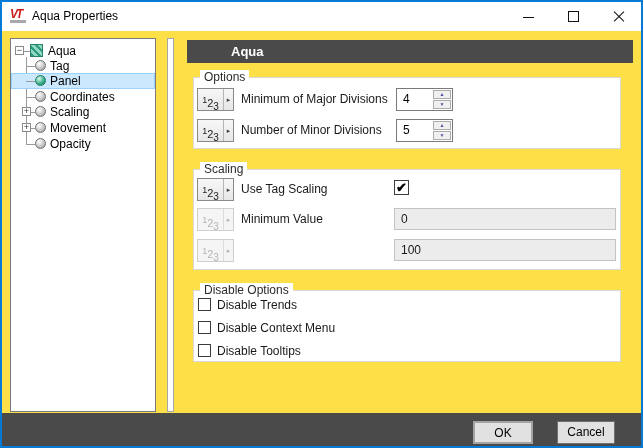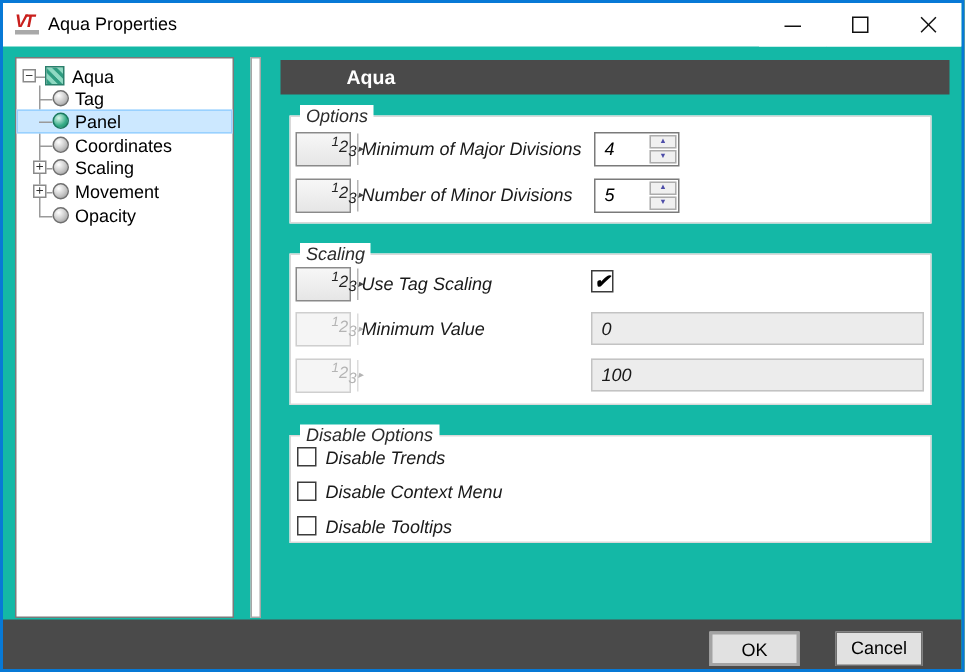--- a/index.html
+++ b/index.html
@@ -1,21 +1,21 @@
 <!DOCTYPE html>
 <html><head>
 <meta charset="utf-8">
 <style>
   * { box-sizing: border-box; margin: 0; padding: 0; }
   html,body { background:#9a9a9a; }
   body { font-family:"Liberation Sans", sans-serif; font-size:12px; color:#1a1a1a; }
 
   .window {
     position:relative; width:643px; height:448px;
-    background:#14b8a6; border:2px solid #0779d6; overflow:hidden;
+    background:#fde047; border:2px solid #0779d6; overflow:hidden;
   }
 
   
   .titlebar { position:absolute; left:0; top:0; width:639px; height:29px; background:#fff; }
   .applogo { position:absolute; left:8px; top:5px; width:18px; height:18px; }
   .applogo .vt { position:absolute; left:0; top:0; font-weight:bold; font-style:italic; font-size:12px; letter-spacing:-2px; color:#c9201d; }
   .applogo .bar { position:absolute; left:0; top:13px; width:16px; height:3px; background:#a9a9a9; }
   .wtitle { position:absolute; left:30px; top:0; line-height:29px; font-size:12px; color:#000;text-align:right; }
   .winbtn { position:absolute; top:0; width:45px; height:29px; background:#fff; }
   .winbtn.min { left:504px; } .winbtn.max { left:549px; } .winbtn.close { left:594px; }
@@ -43,32 +43,32 @@
   .tlabel { position:absolute; left:39px; line-height:16px; font-size:12px; color:#000; white-space:nowrap; }
   .trow.root .tlabel { left:37px; }
 
   
   .splitter { position:absolute; left:165px; top:36px; width:7px; height:374px; background:#fff; border:1px solid #a6a6a6; }
 
   
   .hdrbar { position:absolute; left:185px; top:38px; width:446px; height:23px; background:#4a4a4a; }
   .hdrbar span { display:block; padding-left:44px; line-height:23px; color:#fff; font-weight:bold; font-size:13px; }
 
-  .group { position:absolute; border:1px solid #d9d9d9; background:#fff; width:428px; left:191px;font-style:italic; }
+  .group { position:absolute; border:1px solid #d9d9d9; background:#fff; width:428px; left:191px; }
   .gtitle { position:absolute; top:-8px; left:6px; background:#fff; padding:0 4px; font-size:12px; color:#2b2b2b; }
   .g-options { top:75px; height:72px; }
   .g-scaling { top:167px; height:101px; }
   .g-disable { top:288px; height:72px; }
 
   .flabel { position:absolute; line-height:23px; font-size:12px; color:#1a1a1a; white-space:nowrap; }
 
   
   .exprbtn { position:absolute; width:37px; height:23px; border:1px solid #8a8a8a;
              background:linear-gradient(#f7f7f7,#e6e6e6); display:flex; }
-  .exprbtn .digits { width:25px; text-align:left; color:#222; line-height:16px;margin-left:23px; }
+  .exprbtn .digits { width:25px; text-align:center; color:#222; line-height:29px; }
   .exprbtn .digits .d1 { font-size:9px;  position:relative; top:-4px; }
   .exprbtn .digits .d2 { font-size:11px; position:relative; top:0px; }
   .exprbtn .digits .d3 { font-size:10px; position:relative; top:3px; }
   .exprbtn .arrow { width:10px; border-left:1px solid #b5b5b5; font-size:7px; line-height:21px; text-align:center; color:#444; }
   .exprbtn.disabled { border-color:#cfcfcf; background:#f5f5f5; }
   .exprbtn.disabled .digits, .exprbtn.disabled .arrow { color:#b4b4b4; }
   .exprbtn.disabled .arrow { border-left-color:#dcdcdc; }
 
   
   .spinner { position:absolute; width:57px; height:23px; border:1px solid #7a7a7a; background:#fff; }

